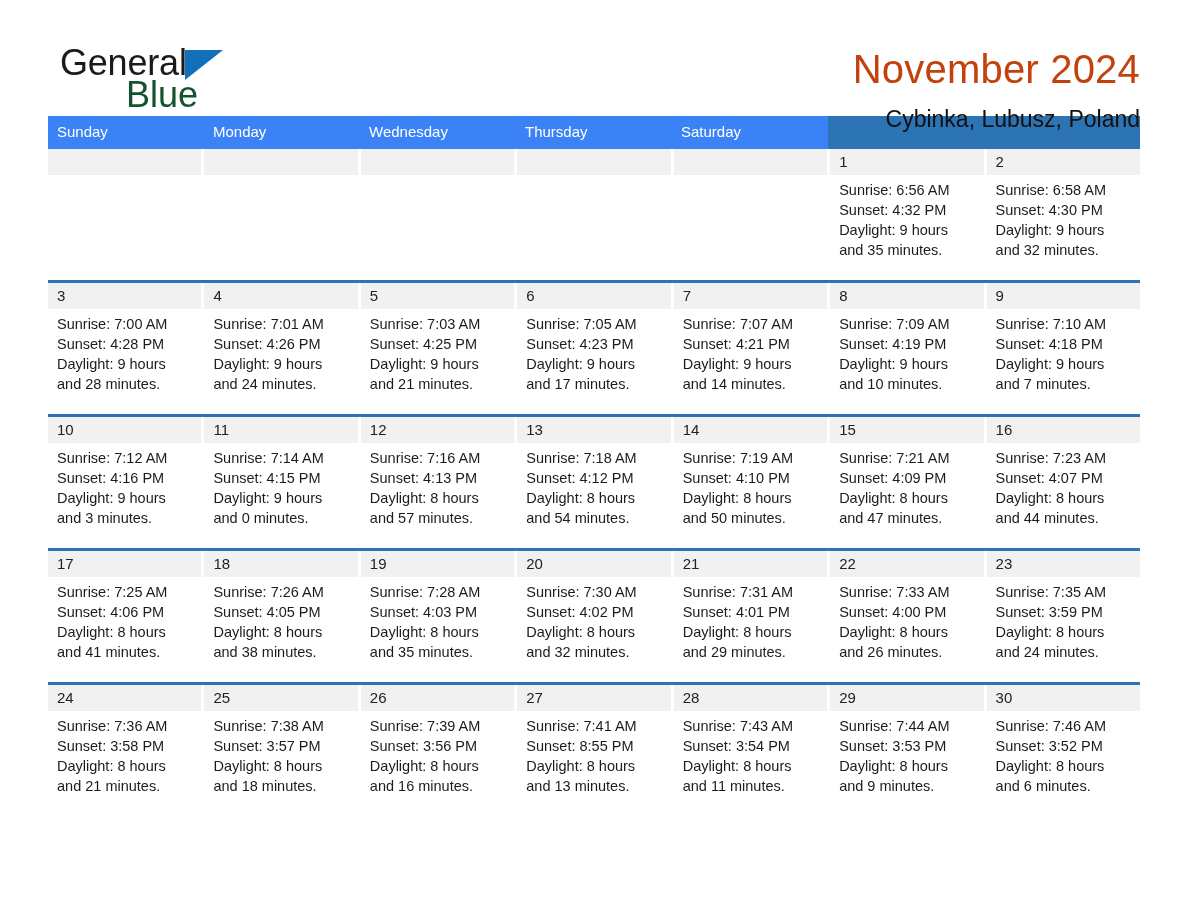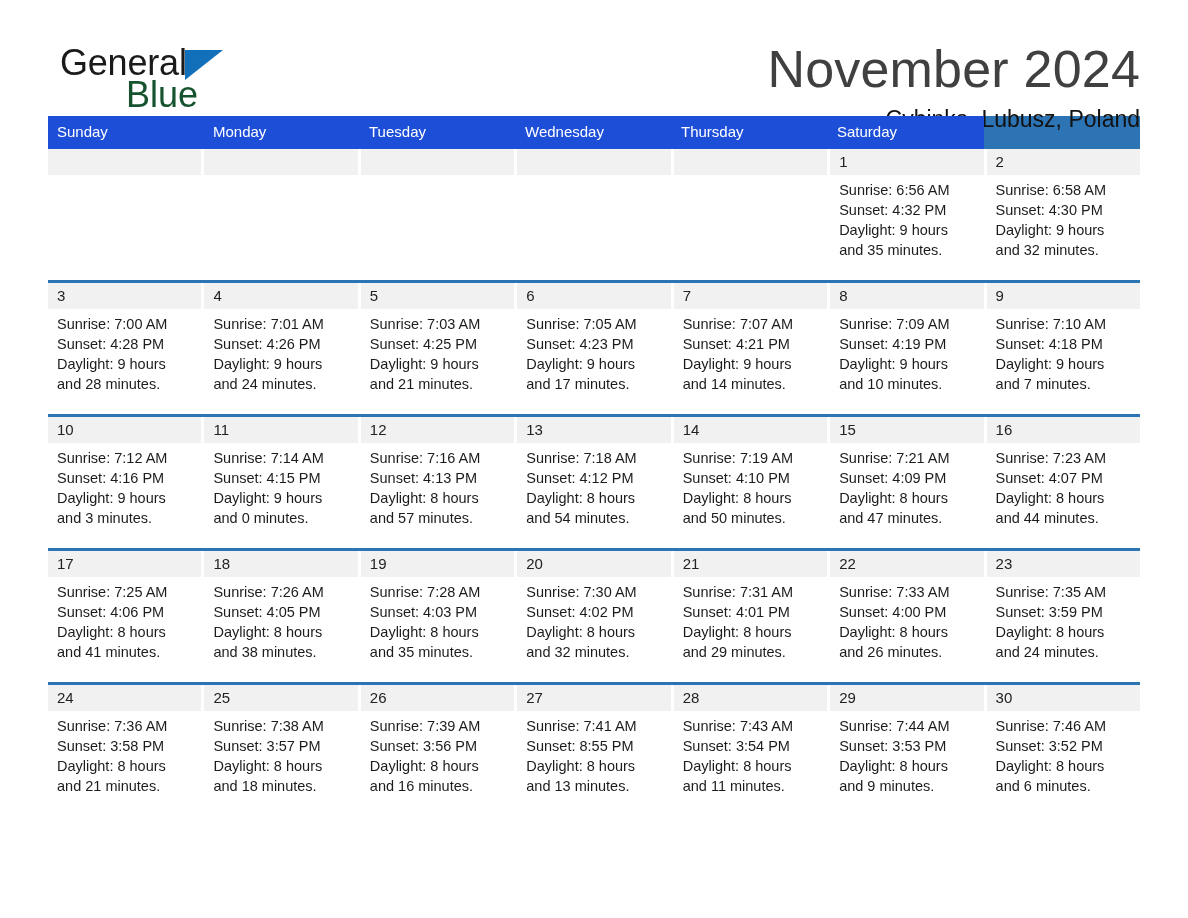--- a/index.html
+++ b/index.html
@@ -61,24 +61,24 @@
     color: #14532d;
     display: block;
     margin-top: -4px;
     margin-left: 66px;
   }
   .title-block {
     text-align: right;
     padding-top: 2px;
   }
   .cal-title {
-    font-size: 52px;
+    font-size: 40px;
     line-height: 46px;
     font-weight: normal;
-    color: #404040;
+    color: #c2410c;
     margin: 0;
     letter-spacing: 0.2px;
   }
   .cal-subtitle {
     font-size: 23px;
     line-height: 30px;
     font-weight: normal;
     color: #111111;
     margin: 12px 0 0 0;
   }
@@ -92,21 +92,21 @@
     display: grid;
     grid-template-columns: repeat(7, 1fr);
     background: #2d74b5;
   }
   .weekday {
     color: #ffffff;
     font-size: 15px;
     line-height: 18px;
     padding: 7px 0 8px 9px;
     box-sizing: border-box;
-    background: #1d4ed8;
+    background: #3b82f6;
   }
   .week-row {
     display: grid;
     grid-template-columns: repeat(7, 1fr);
     column-gap: 3px;
     border-top: 3px solid #2d74b5;
     margin-top: 0;
   }
   .week-row.first {
     border-top: none;
@@ -151,21 +151,20 @@
     <div class="title-block">
       <h1 class="cal-title">November 2024</h1>
       <h2 class="cal-subtitle">Cybinka, Lubusz, Poland</h2>
     </div>
   </div>
 
   <div class="calendar">
     <div class="weekday-row">
       <div class="weekday">Sunday</div>
       <div class="weekday">Monday</div>
-      <div class="weekday">Tuesday</div>
       <div class="weekday">Wednesday</div>
       <div class="weekday">Thursday</div>
       <div class="weekday">Saturday</div>
     </div>
     <div id="weeks-container">
         <div class="week-row first">
           <div class="day-cell empty">
             <div class="day-num-band"><span class="day-num"></span></div>
           </div>
           <div class="day-cell empty">

